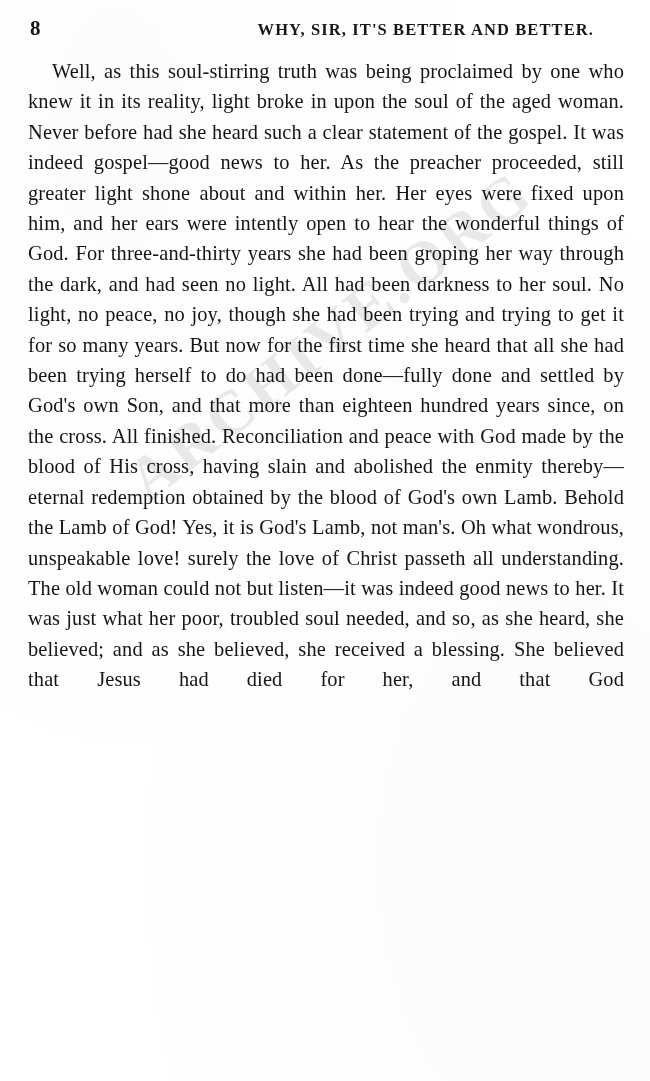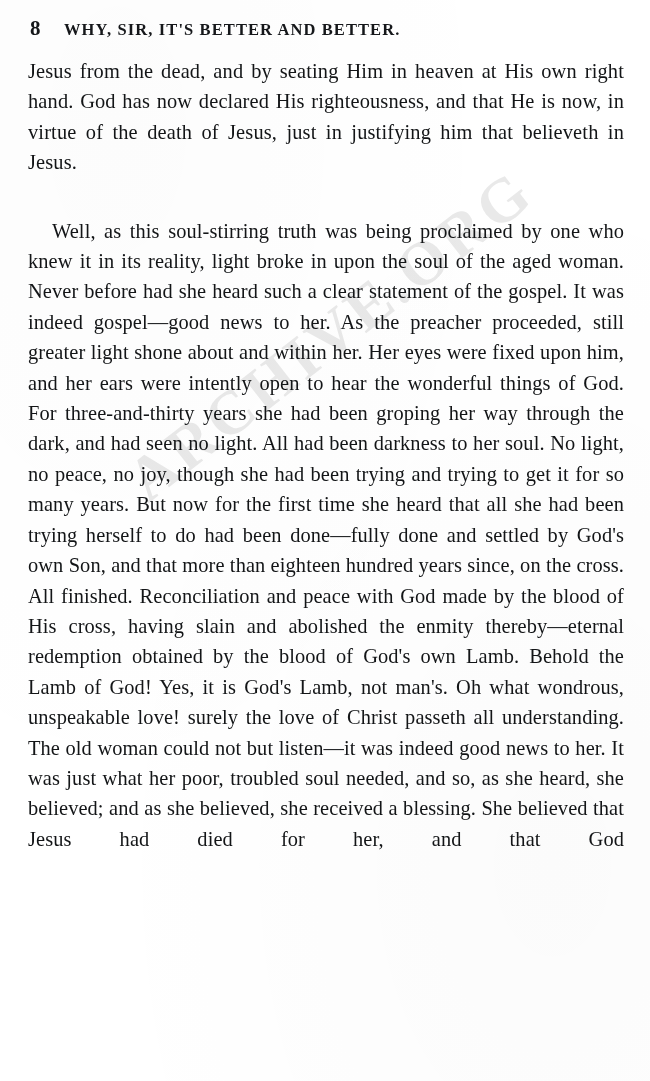--- a/index.html
+++ b/index.html
@@ -66,21 +66,21 @@
     font-family: "Liberation Serif", serif;
     font-size: 21px;
     font-weight: 700;
     color: #15171a;
     width: 34px;
     flex: none;
   }
 
   .running-head {
     flex: 1;
-    text-align: left;
+    text-align: right;
     font-family: "Liberation Serif", serif;
     font-size: 16.5px;
     font-weight: 700;
     letter-spacing: 1.1px;
     color: #15171a;
     text-transform: uppercase;
     padding-right: 26px;
     white-space: nowrap;
   }
 
@@ -118,17 +118,16 @@
 <div class="page">
 
   <div class="watermark">ARCHIVE.ORG</div>
 
   <div class="header">
     <div class="folio">8</div>
     <div class="running-head">WHY, SIR, IT'S BETTER AND BETTER.</div>
   </div>
 
   <div class="body-text">
-    <p class="full">Jesus from the dead, and by seating Him in heaven at His own right hand. God has now declared His righteousness, and that He is now, in virtue of the death of Jesus, just in justifying him that believeth in Jesus.</p>
     <p class="indent full">Well, as this soul-stirring truth was being proclaimed by one who knew it in its reality, light broke in upon the soul of the aged woman. Never before had she heard such a clear statement of the gospel. It was indeed gospel—good news to her. As the preacher proceeded, still greater light shone about and within her. Her eyes were fixed upon him, and her ears were intently open to hear the wonderful things of God. For three-and-thirty years she had been groping her way through the dark, and had seen no light. All had been darkness to her soul. No light, no peace, no joy, though she had been trying and trying to get it for so many years. But now for the first time she heard that all she had been trying herself to do had been done—fully done and settled by God's own Son, and that more than eighteen hundred years since, on the cross. All finished. Reconciliation and peace with God made by the blood of His cross, having slain and abolished the enmity thereby—eternal redemption obtained by the blood of God's own Lamb. Behold the Lamb of God! Yes, it is God's Lamb, not man's. Oh what wondrous, unspeakable love! surely the love of Christ passeth all understanding. The old woman could not but listen—it was indeed good news to her. It was just what her poor, troubled soul needed, and so, as she heard, she believed; and as she believed, she received a blessing. She believed that Jesus had died for her, and that God</p>
   </div>
 
 </div>
 
 </body></html>

